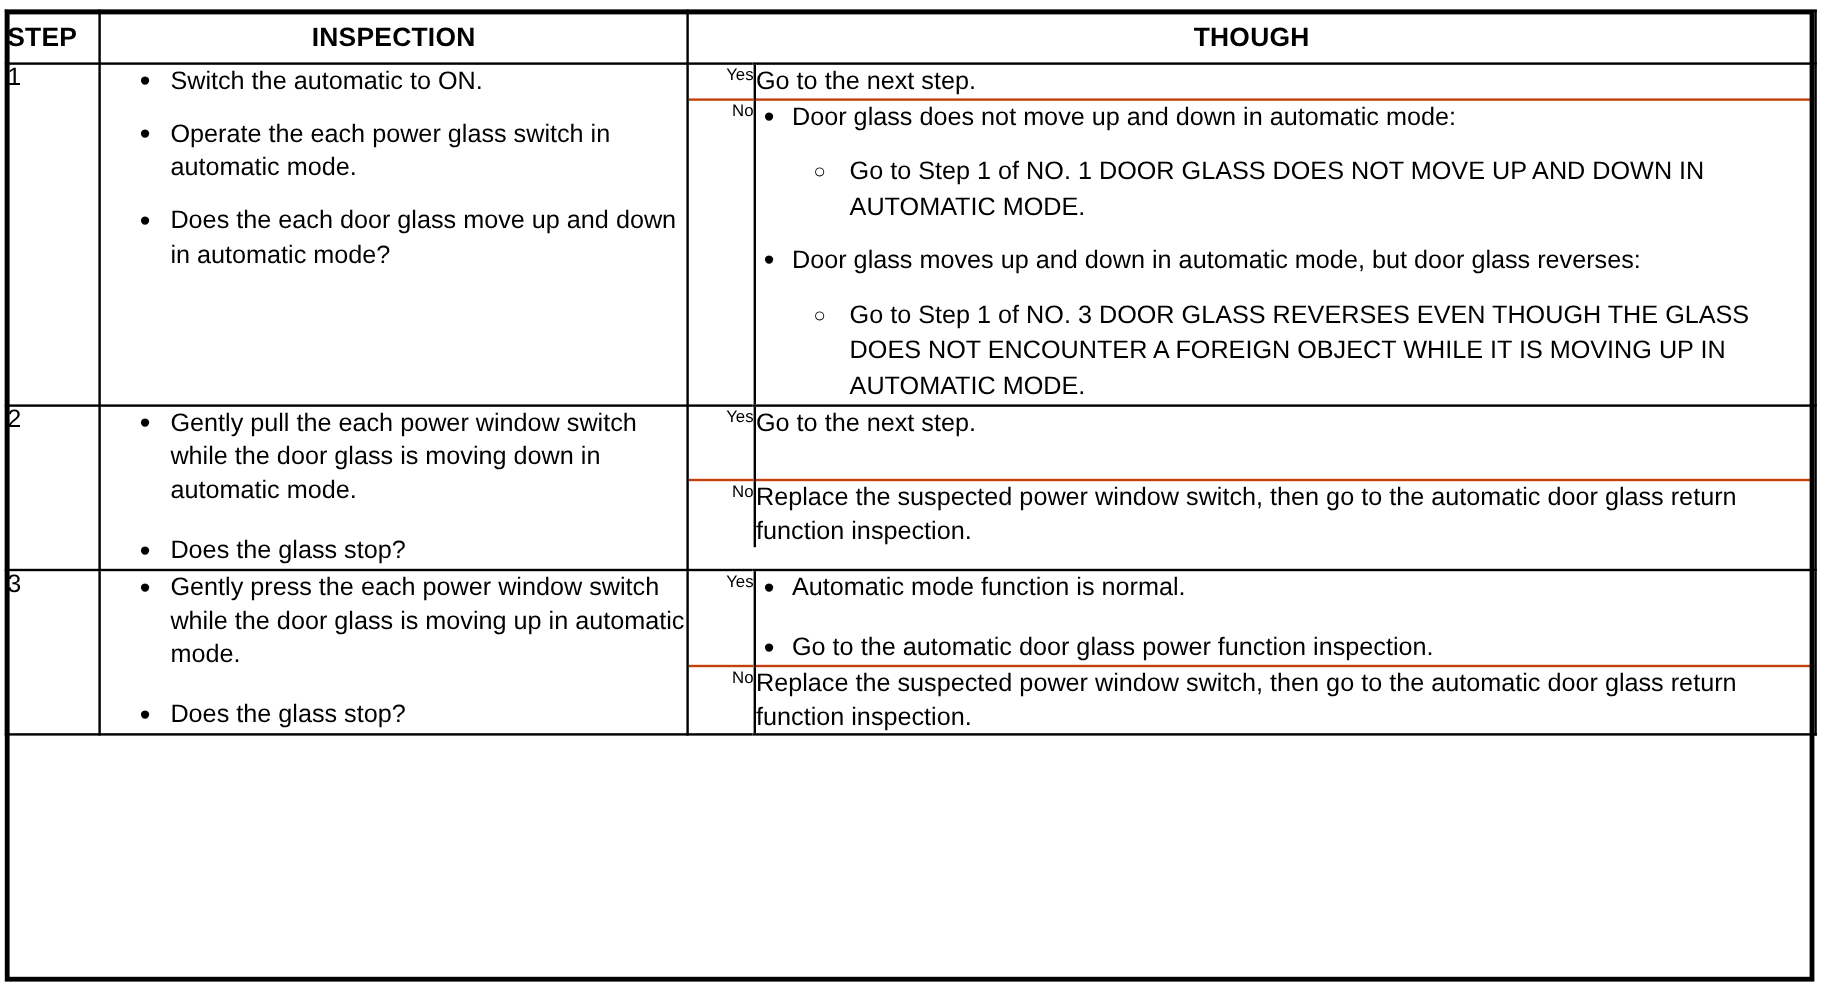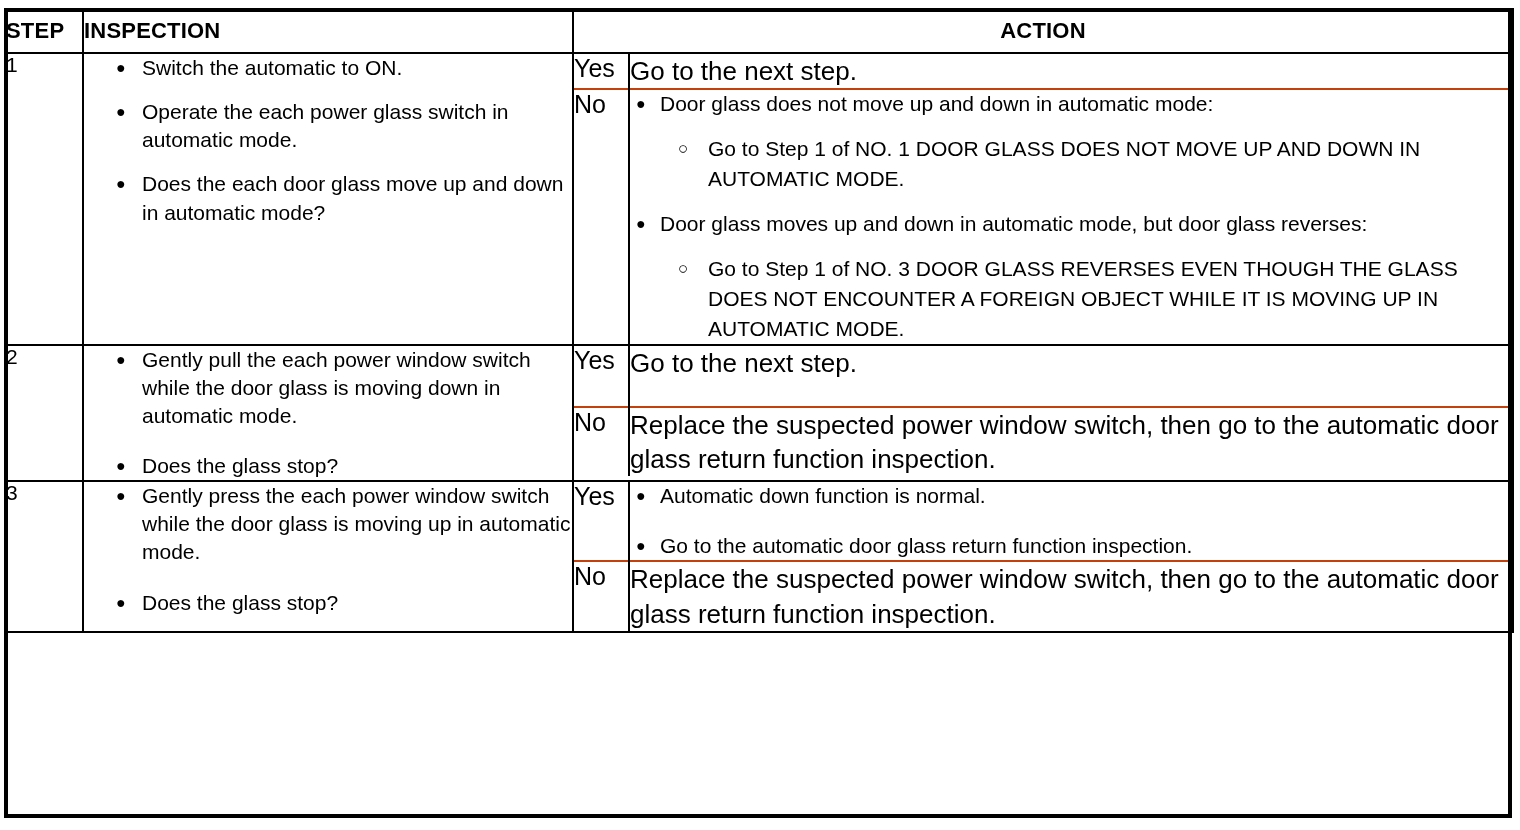--- a/index.html
+++ b/index.html
@@ -62,21 +62,21 @@
   
   .hdr-cell {
     height: 42px;
     font-size: 22px;
     font-weight: bold;
     letter-spacing: 0.2px;
     line-height: 42px;
     white-space: nowrap;
   }
   .hdr-step { padding-left: 4px; text-align: left; }
-  .hdr-insp { }
+  .hdr-insp { text-align: center; }
   .hdr-act  { text-align: center; }
 
   
   .step-num {
     font-size: 21px;
     line-height: 1;
     padding: 10px 0 0 5px;
     text-align: left;
   }
 
@@ -95,24 +95,25 @@
   table.yn td {
     border: 0;
     padding: 0;
     vertical-align: top;
     background: #fff;
   }
   table.yn tr.yn-row-no > td { border-top: 2px solid #c2410c; }
   td.yn-label {
     width: 54px;
     border-right: 2px solid #000 !important;
-    font-size: 25px;
+    font-size: 14px;
     line-height: 1.15;
     padding: 9px 0 6px 4px;
     white-space: nowrap;
+    text-align: right;
   }
   td.yn-action {
     padding: 9px 8px 10px 6px;
     font-size: 21px;
     line-height: 1.32;
   }
 
   
   ul.blist {
     list-style: none;
@@ -159,21 +160,21 @@
   ul.slist > li > .bullet-o {
     position: absolute;
     left: 18px;
     top: 0;
     font-size: 17px;
     line-height: 1.73;
     font-weight: bold;
   }
 
   .act-plain {
-    font-size: 26px;
+    font-size: 21px;
     line-height: 1.32;
   }
 
   .tight { margin-bottom: 0 !important; }
 </style>
 </head>
 <body>
 
 <div id="sheet">
 
@@ -184,21 +185,21 @@
       <col class="c-step">
         <col class="c-insp">
         <col class="c-yn">
         <col class="c-act">
     </colgroup>
     <tbody>
 
       <tr>
         <td class="hdr-cell hdr-step">STEP</td>
         <td class="hdr-cell hdr-insp">INSPECTION</td>
-        <td class="hdr-cell hdr-act" colspan="2">ACTION</td>
+        <td class="hdr-cell hdr-act" colspan="2">THOUGH</td>
       </tr>
 
       <tr>
         <td class="step-num">1</td>
 
         <td class="insp-cell">
           <ul class="blist">
             <li>
               <span class="bullet">●</span>
               <span>Switch the automatic to ON.</span>
@@ -309,25 +310,25 @@
 
         <td class="yn-wrap" colspan="2">
           <table class="yn">
             <tbody>
               <tr class="yn-row-yes">
                 <td class="yn-label">Yes</td>
                 <td class="yn-action">
                   <ul class="blist act-list">
                     <li style="margin-bottom:22px;">
                       <span class="bullet">●</span>
-                      <span>Automatic down function is normal.</span>
+                      <span>Automatic mode function is normal.</span>
                     </li>
                     <li>
                       <span class="bullet">●</span>
-                      <span>Go to the automatic door glass return function inspection.</span>
+                      <span>Go to the automatic door glass power function inspection.</span>
                     </li>
                   </ul>
                 </td>
               </tr>
               <tr class="yn-row-no">
                 <td class="yn-label">No</td>
                 <td class="yn-action">
                   <div class="act-plain">Replace the suspected power window switch, then go to the automatic door glass return function inspection.</div>
                 </td>
               </tr>

